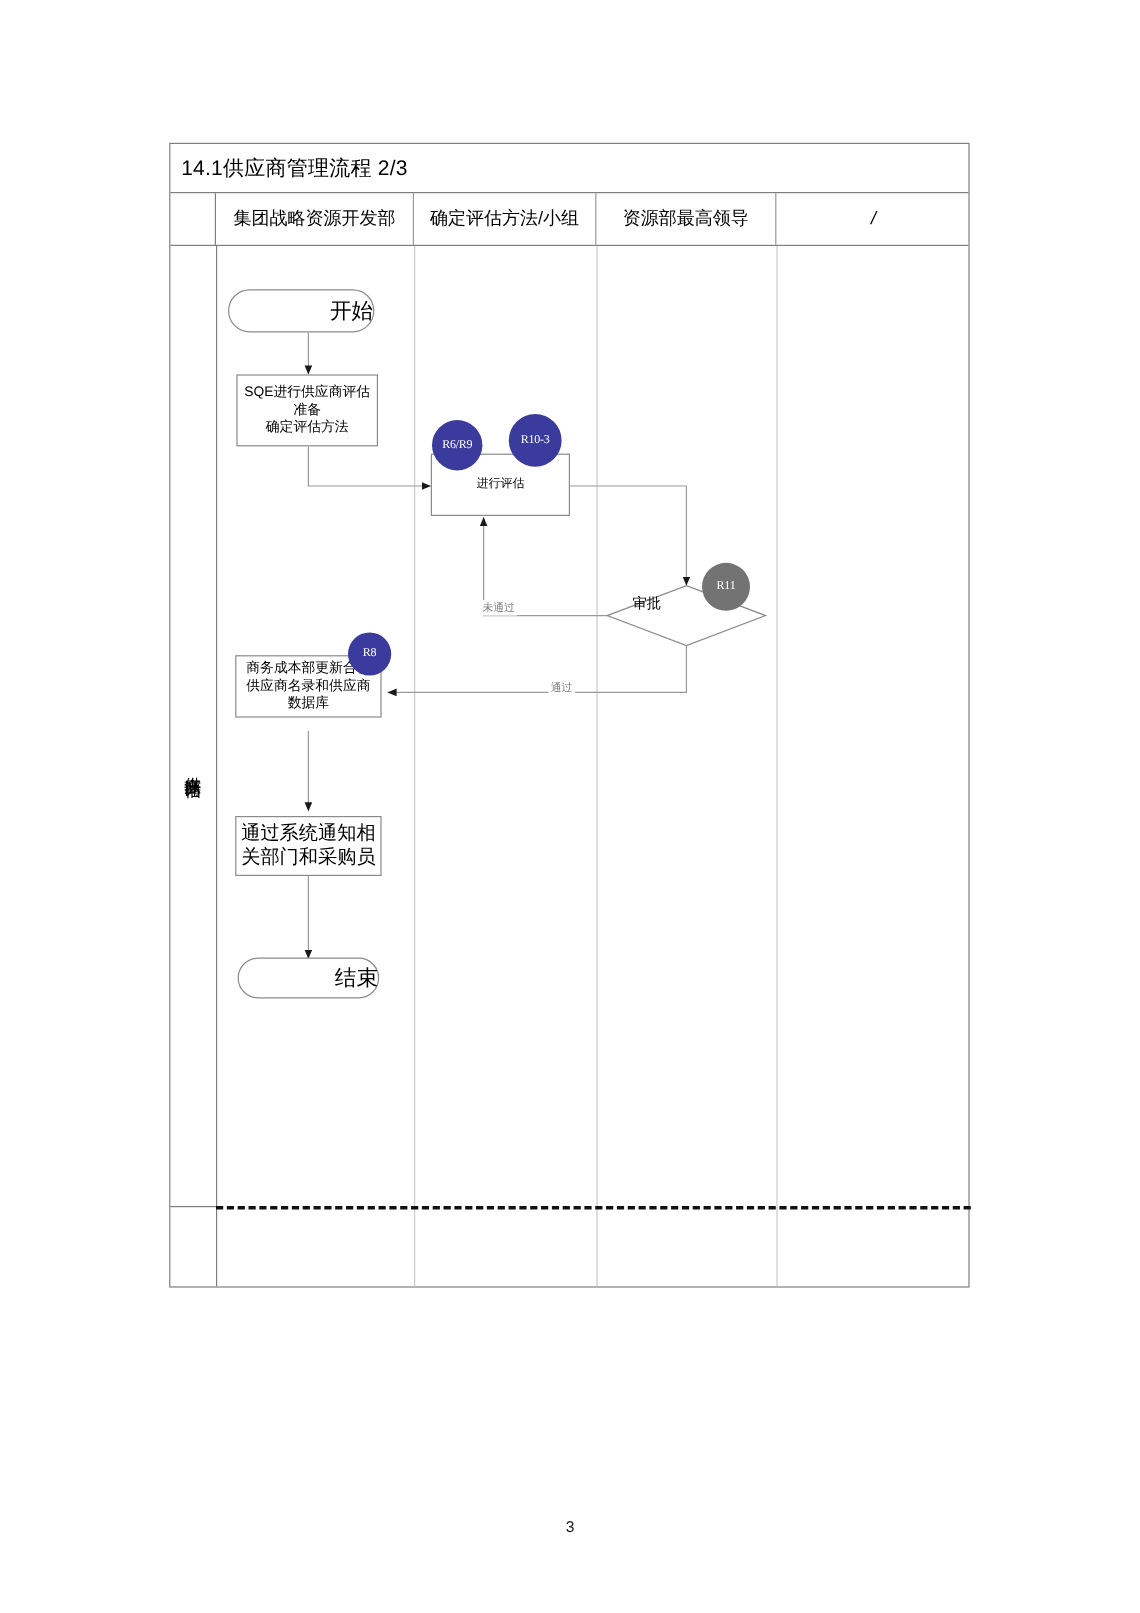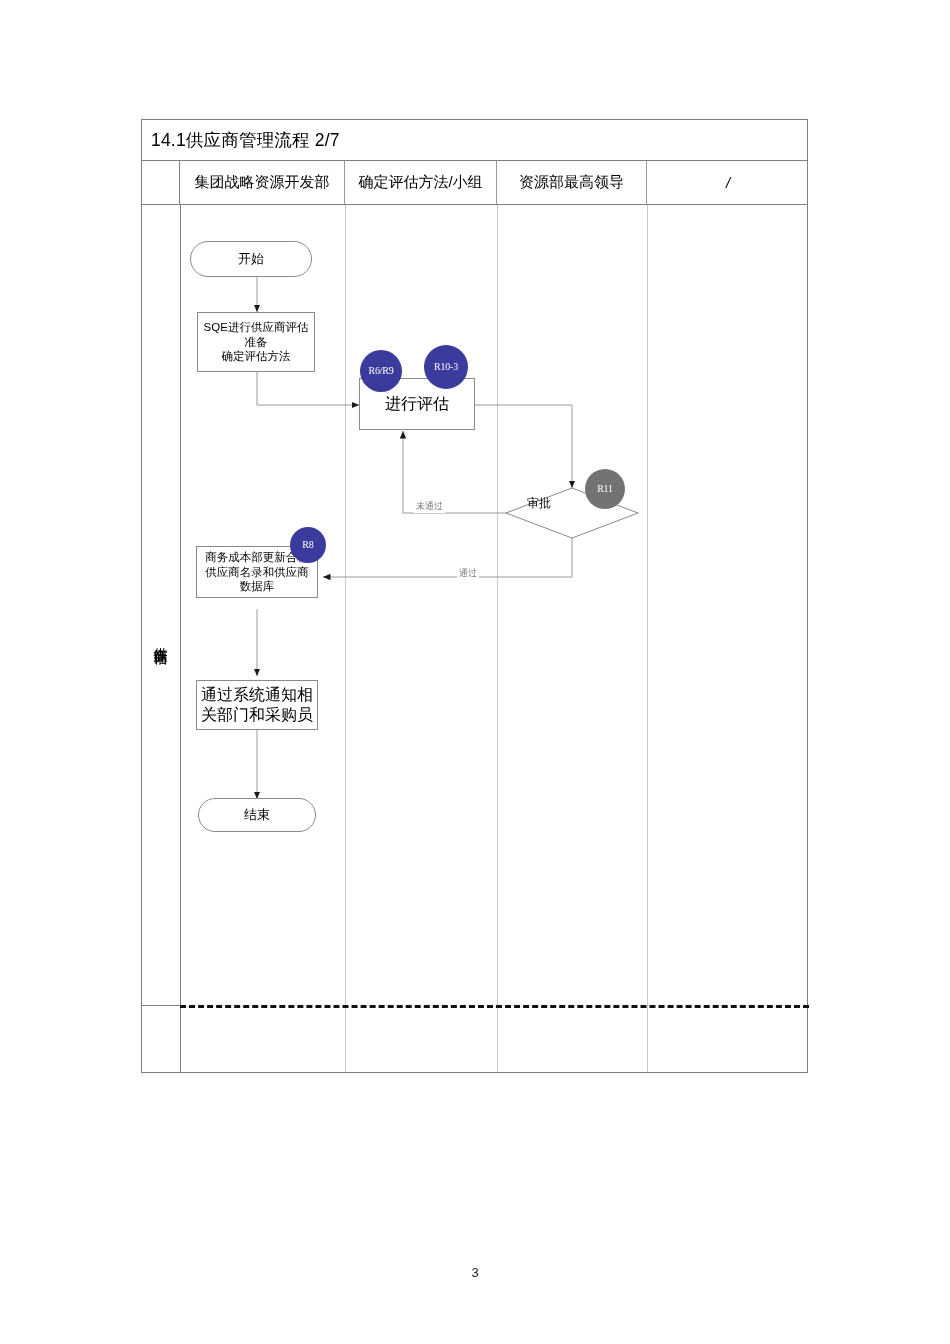--- a/index.html
+++ b/index.html
@@ -131,24 +131,25 @@
     border: 1px solid #8a8a8a;
     display: flex;
     align-items: center;
     justify-content: center;
     text-align: center;
     color: #000;
     line-height: 1.25;
   }
   .node.terminator {
     border-radius: 999px;
-    font-size: 13px;
+    font-size: 18px;
+    justify-content: flex-end;
   }
   .node.process { font-size: 11.5px; padding: 2px 3px; }
-  .node.bigproc { font-size: 16px; font-family: Liberation Serif, serif; }
+  .node.bigproc { font-size: 10px; font-family: Liberation Serif, serif; }
 
   .diamond-wrap {
     position: absolute;
     display: flex;
     align-items: center;
     justify-content: center;
     font-size: 12px;
     color: #000;
   }
 
@@ -187,21 +188,21 @@
   }
 </style>
 </head>
 <body>
 
 <div id="page">
 
   <div id="table-frame">
 
     <div class="title-row">
-      <span class="title-text">14.1供应商管理流程 2/7</span>
+      <span class="title-text">14.1供应商管理流程 2/3</span>
     </div>
 
     <div class="header-row">
       <div class="hdr-cell corner" style="left:0; width:38px;"></div>
       <div class="hdr-cell" style="left:38px; width:165px;">集团战略资源开发部</div>
       <div class="hdr-cell" style="left:203px; width:152px;">确定评估方法/小组</div>
       <div class="hdr-cell" style="left:355px; width:150px;">资源部最高领导</div>
       <div class="hdr-cell last" style="left:505px; width:162px; font-style:italic;">/</div>
     </div>
 
@@ -284,19 +285,19 @@
   </div>
 
   <div class="badge" style="left:585px; top:469px; width:40px; height:40px; background:#737373;">
     <span>R11</span>
   </div>
 
   <div class="badge" style="left:290px; top:527px; width:36px; height:36px; background:#3b3b9e;">
     <span>R8</span>
   </div>
 
-  <div class="edge-label" style="left:414px; top:500px;font-family:Liberation Mono, monospace;">未通过</div>
+  <div class="edge-label" style="left:400px; top:500px;font-family:Liberation Mono, monospace;">未通过</div>
 
   <div class="edge-label" style="left:457px; top:567px;">通过</div>
 
   <div id="page-number">3</div>
 
 </div>
 
 </body></html>

